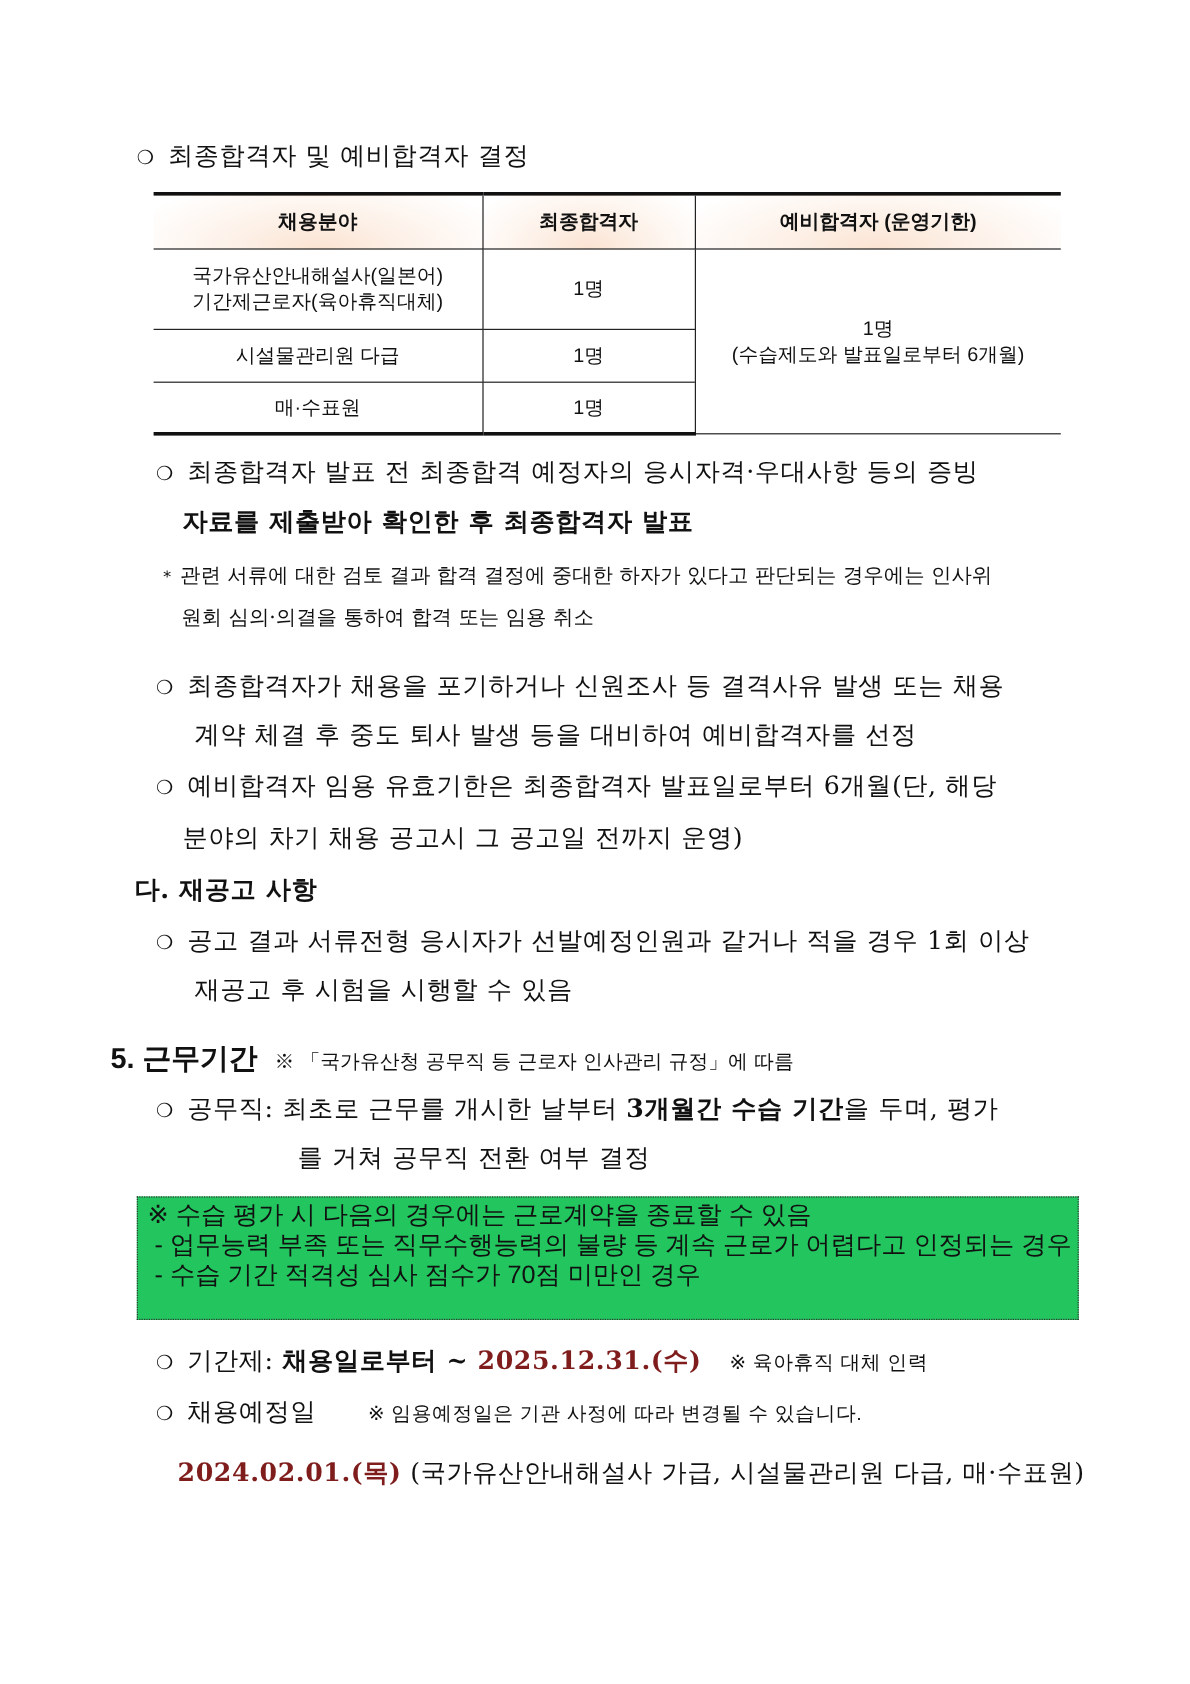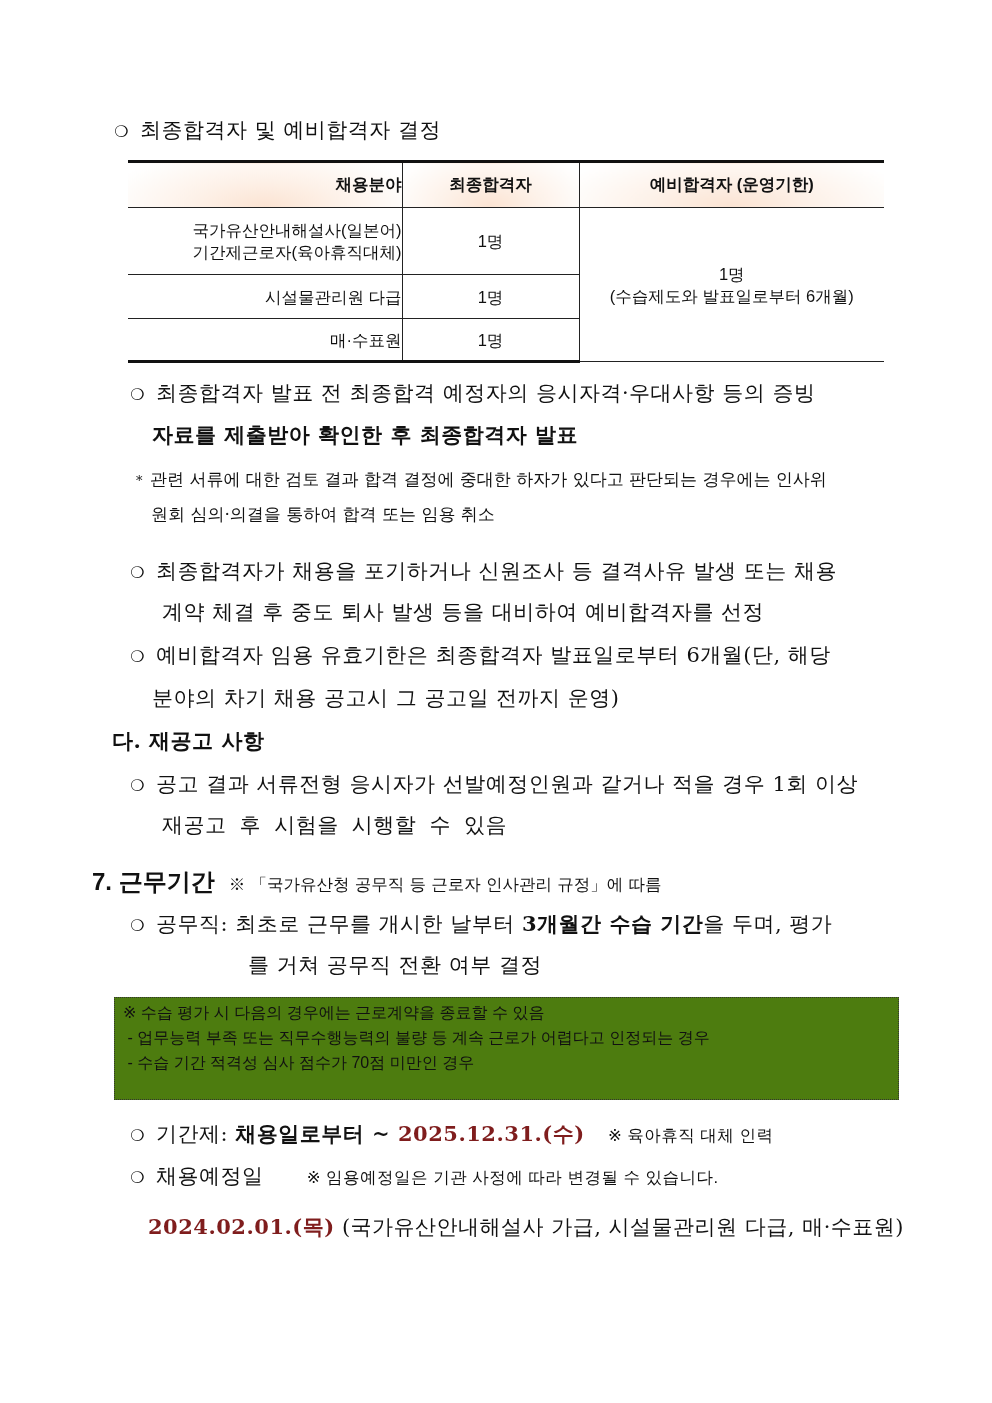--- a/index.html
+++ b/index.html
@@ -11,29 +11,29 @@
   .line { font-size: 21px; letter-spacing: 0.5px; }
   .small-line { font-size: 17px; }
   .bold { font-weight: bold; }
   .blue { color: #7f1d1d; }
 
   
   .tbl { position: absolute; left: 128px; top: 160px; width: 756px; border-collapse: collapse; table-layout: fixed; }
   .tbl th, .tbl td { border: 1px solid #222; text-align: center; vertical-align: middle; font-family: "Liberation Sans", "DejaVu Sans", sans-serif; font-size: 16.5px; color: #111; padding: 0; }
   .tbl tr:first-child th { border-top: 3px solid #111; }
   .tbl tr:last-child td { border-bottom: 3px solid #111; }
-  .tbl th:first-child, .tbl td:first-child { border-left: none; text-align: right; }
+  .tbl th:first-child, .tbl td:first-child { border-left: none; }
   .tbl th:last-child, .tbl td.last { border-right: none; }
   .tbl th { font-weight: bold; height: 44px;
     background: radial-gradient(ellipse 60% 140% at 50% 100%, #fbe3d2 0%, #fdf1e8 45%, #ffffff 100%); }
   .tbl td { line-height: 22px; }
 
   .notebox { position: absolute; left: 114px; top: 997px; width: 785px; height: 103px;
-    background: #4d7c0f; border: 1px dotted #333; box-sizing: border-box;
-    font-family: "Liberation Sans", "DejaVu Sans", sans-serif; font-size: 16px; line-height: 25px; padding: 2px 0 0 8px; }
+    background: #22c55e; border: 1px dotted #333; box-sizing: border-box;
+    font-family: "Liberation Sans", "DejaVu Sans", sans-serif; font-size: 21px; line-height: 25px; padding: 2px 0 0 8px; }
   .notebox div { white-space: nowrap; }
 </style>
 </head>
 <body>
 
 <div class="abs serif line" style="left:114px; top:116px;">
   <span class="bullet">❍</span><span>최종합격자 및 예비합격자 결정</span>
 </div>
 
 <table class="tbl">
@@ -87,24 +87,24 @@
 
 <div class="abs serif line" style="left:130px; top:641px;">
   <span class="bullet">❍</span><span>예비합격자 임용 유효기한은 최종합격자 발표일로부터 6개월(단, 해당</span>
 </div>
 <div class="abs serif line" style="left:152px; top:684px;">분야의 차기 채용 공고시 그 공고일 전까지 운영)</div>
 
 <div class="abs serif line bold" style="left:112px; top:727px;">다. 재공고 사항</div>
 <div class="abs serif line" style="left:130px; top:770px;">
   <span class="bullet">❍</span><span>공고 결과 서류전형 응시자가 선발예정인원과 같거나 적을 경우 1회 이상</span>
 </div>
-<div class="abs serif line" style="left:162px; top:811px;font-family:Liberation Mono, monospace;">재공고 후 시험을 시행할 수 있음</div>
+<div class="abs serif line" style="left:162px; top:811px;">재공고 후 시험을 시행할 수 있음</div>
 
 <div class="abs" style="left:92px; top:866px;">
-  <span class="sans bold" style="font-size:24px;">7. 근무기간</span>
+  <span class="sans bold" style="font-size:24px;">5. 근무기간</span>
   <span class="serif" style="font-size:16.5px; margin-left:10px;">※ 「국가유산청 공무직 등 근로자 인사관리 규정」에 따름</span>
 </div>
 
 <div class="abs serif line" style="left:130px; top:910px;">
   <span class="bullet">❍</span><span>공무직:</span>
   <span>최초로 근무를 개시한 날부터 </span><span class="bold">3개월간 수습 기간</span><span>을 두며, 평가</span>
 </div>
 <div class="abs serif line" style="left:248px; top:951px;">를 거쳐 공무직 전환 여부 결정</div>
 
 <div class="notebox">

